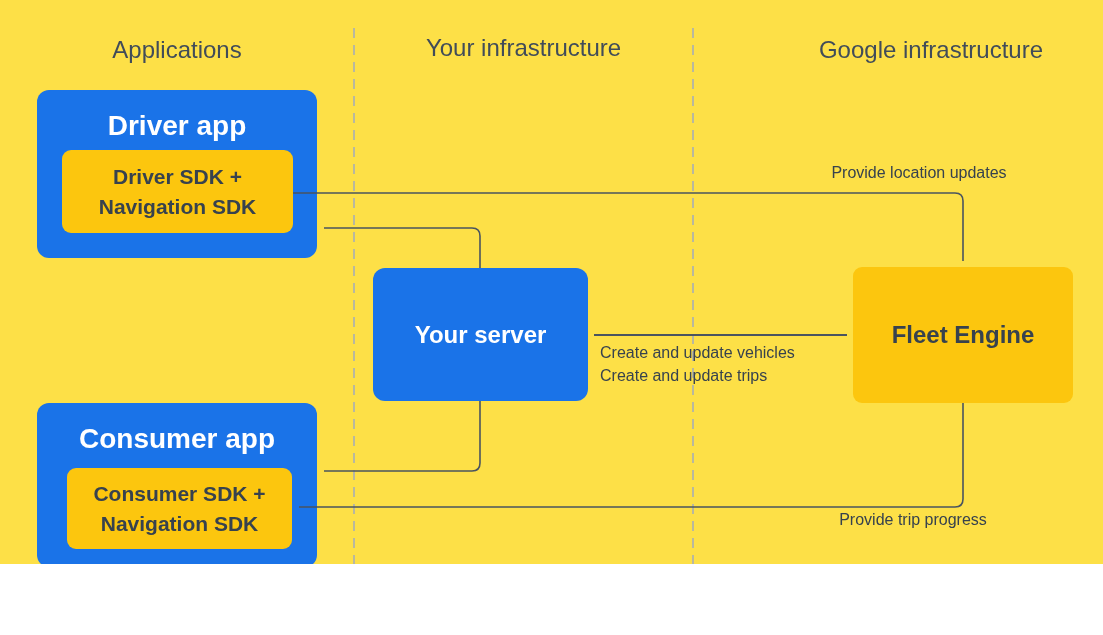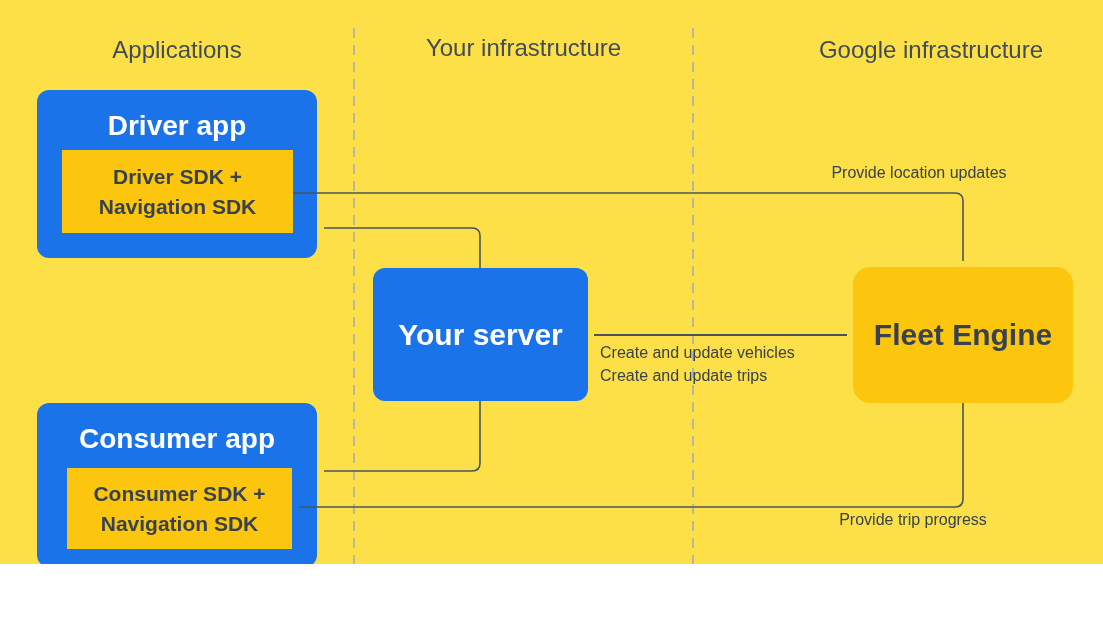--- a/index.html
+++ b/index.html
@@ -23,53 +23,53 @@
     color: #414c59;
     text-align: center;
     white-space: nowrap;
   }
   .node {
     position: absolute;
     box-sizing: border-box;
     border-radius: 12px;
   }
   .node.blue { background: #1a73e8; }
-  .node.yellow { background: #fcc60e; border-radius: 17px; }
+  .node.yellow { background: #fcc60e; border-radius: 9px; }
   .node-title {
     width: 100%;
     text-align: center;
     font-weight: 700;
     color: #ffffff;
     font-size: 28px;
   }
   .node.blue .node-title { padding-top: 20px; }
   .center-flex {
     display: flex;
     flex-direction: column;
     align-items: center;
     justify-content: center;
   }
   .sdk-box {
     position: absolute;
     background: #fcc60e;
-    border-radius: 0;
+    border-radius: 9px;
     display: flex;
     flex-direction: column;
     align-items: center;
     justify-content: center;
     line-height: 1.42;
   }
   .sdk-box span {
     font-size: 21px;
     font-weight: 700;
     color: #37424e;
     white-space: nowrap;
   }
   .big-label {
-    font-size: 30px;
+    font-size: 24px;
     font-weight: 700;
     white-space: nowrap;
   }
   .dark-text { color: #37424e; }
   .white-text { color: #ffffff; }
   .edge-label {
     position: absolute;
     font-size: 16px;
     font-weight: 400;
     color: #37424e;

